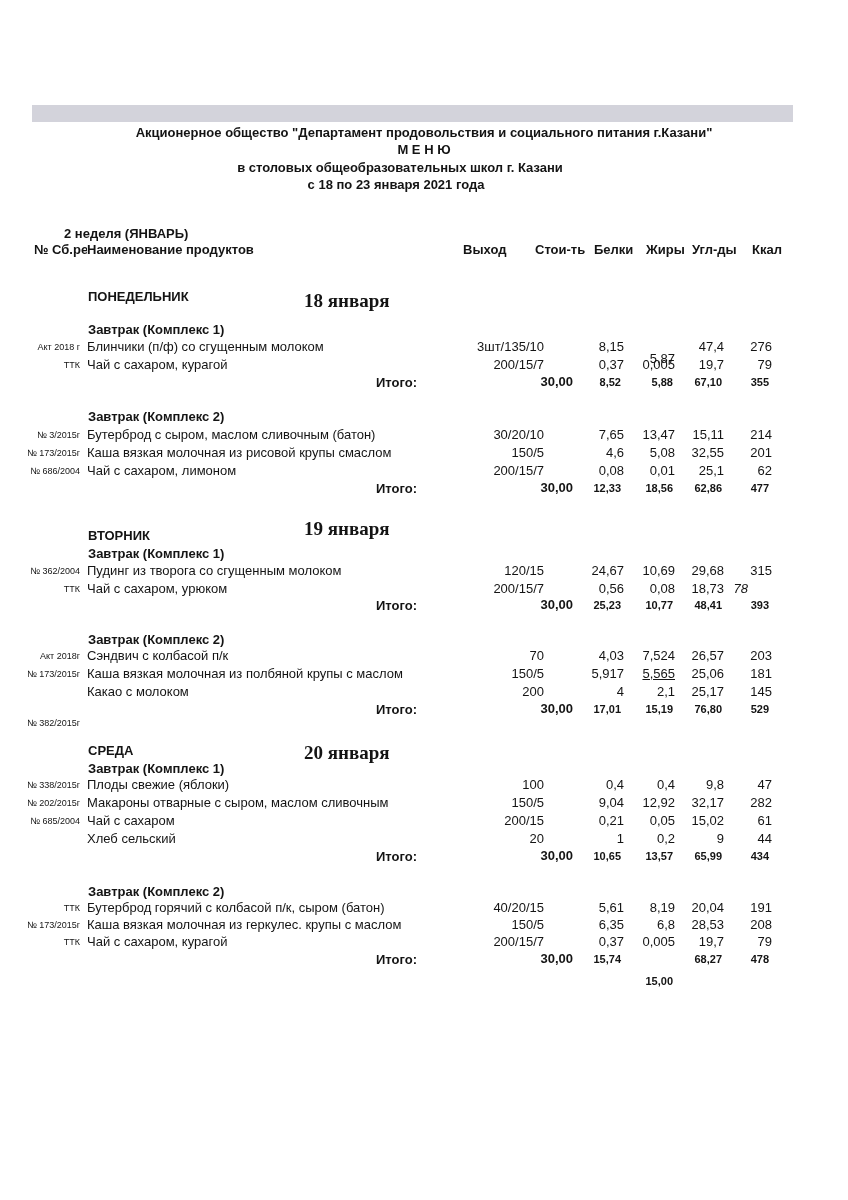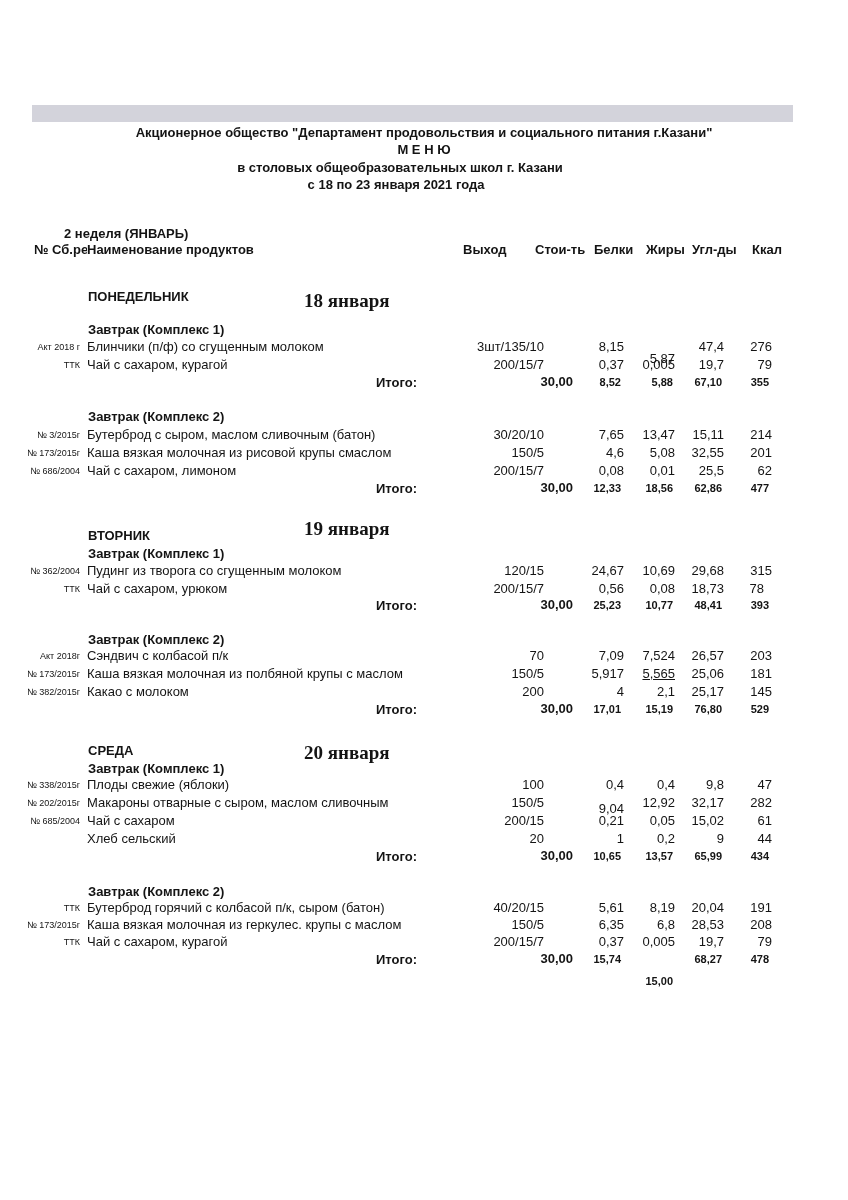--- a/index.html
+++ b/index.html
@@ -77,21 +77,21 @@
     <div class="abs num" style="top:445px; left:454px; width:90px;">150/5</div>
     <div class="abs num" style="top:445px; left:534px; width:90px;">4,6</div>
     <div class="abs num" style="top:445px; left:585px; width:90px;">5,08</div>
     <div class="abs num" style="top:445px; left:634px; width:90px;">32,55</div>
     <div class="abs num" style="top:445px; left:682px; width:90px;">201</div>
     <div class="abs code" style="top:466px;">№ 686/2004</div>
     <div class="abs name" style="top:463px;">Чай с сахаром, лимоном</div>
     <div class="abs num" style="top:463px; left:454px; width:90px;">200/15/7</div>
     <div class="abs num" style="top:463px; left:534px; width:90px;">0,08</div>
     <div class="abs num" style="top:463px; left:585px; width:90px;">0,01</div>
-    <div class="abs num" style="top:463px; left:634px; width:90px;">25,5</div>
+    <div class="abs num" style="top:463px; left:634px; width:90px;">25,1</div>
     <div class="abs num" style="top:463px; left:682px; width:90px;">62</div>
     <div class="abs itogo" style="top:481px; left:376px;">Итого:</div>
     <div class="abs cost" style="top:480px; left:483px; width:90px;">30,00</div>
     <div class="abs tot" style="top:482px; left:531px; width:90px;">12,33</div>
     <div class="abs tot" style="top:482px; left:583px; width:90px;">18,56</div>
     <div class="abs tot" style="top:482px; left:632px; width:90px;">62,86</div>
     <div class="abs tot" style="top:482px; left:679px; width:90px;">477</div>
     <div class="abs day" style="top:528px; left:88px;">ВТОРНИК</div>
     <div class="abs date" style="top:518px; left:304px;">19 января</div>
     <div class="abs meal" style="top:546px; left:88px;">Завтрак (Комплекс 1)</div>
@@ -101,43 +101,43 @@
     <div class="abs num" style="top:563px; left:534px; width:90px;">24,67</div>
     <div class="abs num" style="top:563px; left:585px; width:90px;">10,69</div>
     <div class="abs num" style="top:563px; left:634px; width:90px;">29,68</div>
     <div class="abs num" style="top:563px; left:682px; width:90px;">315</div>
     <div class="abs code" style="top:584px;">ТТК</div>
     <div class="abs name" style="top:581px;">Чай с сахаром, урюком</div>
     <div class="abs num" style="top:581px; left:454px; width:90px;">200/15/7</div>
     <div class="abs num" style="top:581px; left:534px; width:90px;">0,56</div>
     <div class="abs num" style="top:581px; left:585px; width:90px;">0,08</div>
     <div class="abs num" style="top:581px; left:634px; width:90px;">18,73</div>
-    <div class="abs num" style="top:581px; left:674px; width:90px;">78</div>
+    <div class="abs num" style="top:581px; left:658px; width:90px;font-style:italic;">78</div>
     <div class="abs itogo" style="top:598px; left:376px;">Итого:</div>
     <div class="abs cost" style="top:597px; left:483px; width:90px;">30,00</div>
     <div class="abs tot" style="top:599px; left:531px; width:90px;">25,23</div>
     <div class="abs tot" style="top:599px; left:583px; width:90px;">10,77</div>
     <div class="abs tot" style="top:599px; left:632px; width:90px;">48,41</div>
     <div class="abs tot" style="top:599px; left:679px; width:90px;">393</div>
     <div class="abs meal" style="top:632px; left:88px;">Завтрак (Комплекс 2)</div>
     <div class="abs code" style="top:651px;">Акт 2018г</div>
     <div class="abs name" style="top:648px;">Сэндвич с колбасой п/к</div>
     <div class="abs num" style="top:648px; left:454px; width:90px;">70</div>
-    <div class="abs num" style="top:648px; left:534px; width:90px;">7,09</div>
+    <div class="abs num" style="top:648px; left:534px; width:90px;">4,03</div>
     <div class="abs num" style="top:648px; left:585px; width:90px;">7,524</div>
     <div class="abs num" style="top:648px; left:634px; width:90px;">26,57</div>
     <div class="abs num" style="top:648px; left:682px; width:90px;">203</div>
     <div class="abs code" style="top:669px;">№ 173/2015г</div>
     <div class="abs name" style="top:666px;">Каша вязкая молочная из полбяной крупы с маслом</div>
     <div class="abs num" style="top:666px; left:454px; width:90px;">150/5</div>
     <div class="abs num" style="top:666px; left:534px; width:90px;">5,917</div>
     <div class="abs num" style="top:666px; left:585px; width:90px;text-decoration:underline;">5,565</div>
     <div class="abs num" style="top:666px; left:634px; width:90px;">25,06</div>
     <div class="abs num" style="top:666px; left:682px; width:90px;">181</div>
-    <div class="abs code" style="top:687px;text-align:right;">№ 382/2015г</div>
+    <div class="abs code" style="top:718px;text-align:right;">№ 382/2015г</div>
     <div class="abs name" style="top:684px;">Какао с молоком</div>
     <div class="abs num" style="top:684px; left:454px; width:90px;">200</div>
     <div class="abs num" style="top:684px; left:534px; width:90px;">4</div>
     <div class="abs num" style="top:684px; left:585px; width:90px;">2,1</div>
     <div class="abs num" style="top:684px; left:634px; width:90px;">25,17</div>
     <div class="abs num" style="top:684px; left:682px; width:90px;">145</div>
     <div class="abs itogo" style="top:702px; left:376px;">Итого:</div>
     <div class="abs cost" style="top:701px; left:483px; width:90px;">30,00</div>
     <div class="abs tot" style="top:703px; left:531px; width:90px;">17,01</div>
     <div class="abs tot" style="top:703px; left:583px; width:90px;">15,19</div>
@@ -149,21 +149,21 @@
     <div class="abs code" style="top:780px;">№ 338/2015г</div>
     <div class="abs name" style="top:777px;">Плоды свежие (яблоки)</div>
     <div class="abs num" style="top:777px; left:454px; width:90px;">100</div>
     <div class="abs num" style="top:777px; left:534px; width:90px;">0,4</div>
     <div class="abs num" style="top:777px; left:585px; width:90px;">0,4</div>
     <div class="abs num" style="top:777px; left:634px; width:90px;">9,8</div>
     <div class="abs num" style="top:777px; left:682px; width:90px;">47</div>
     <div class="abs code" style="top:798px;">№ 202/2015г</div>
     <div class="abs name" style="top:795px;">Макароны отварные с сыром, маслом сливочным</div>
     <div class="abs num" style="top:795px; left:454px; width:90px;">150/5</div>
-    <div class="abs num" style="top:795px; left:534px; width:90px;margin-top:6px;">9,04</div>
+    <div class="abs num" style="top:795px; left:534px; width:90px;">9,04</div>
     <div class="abs num" style="top:795px; left:585px; width:90px;">12,92</div>
     <div class="abs num" style="top:795px; left:634px; width:90px;">32,17</div>
     <div class="abs num" style="top:795px; left:682px; width:90px;">282</div>
     <div class="abs code" style="top:816px;">№ 685/2004</div>
     <div class="abs name" style="top:813px;">Чай с сахаром</div>
     <div class="abs num" style="top:813px; left:454px; width:90px;">200/15</div>
     <div class="abs num" style="top:813px; left:534px; width:90px;">0,21</div>
     <div class="abs num" style="top:813px; left:585px; width:90px;">0,05</div>
     <div class="abs num" style="top:813px; left:634px; width:90px;">15,02</div>
     <div class="abs num" style="top:813px; left:682px; width:90px;">61</div>

